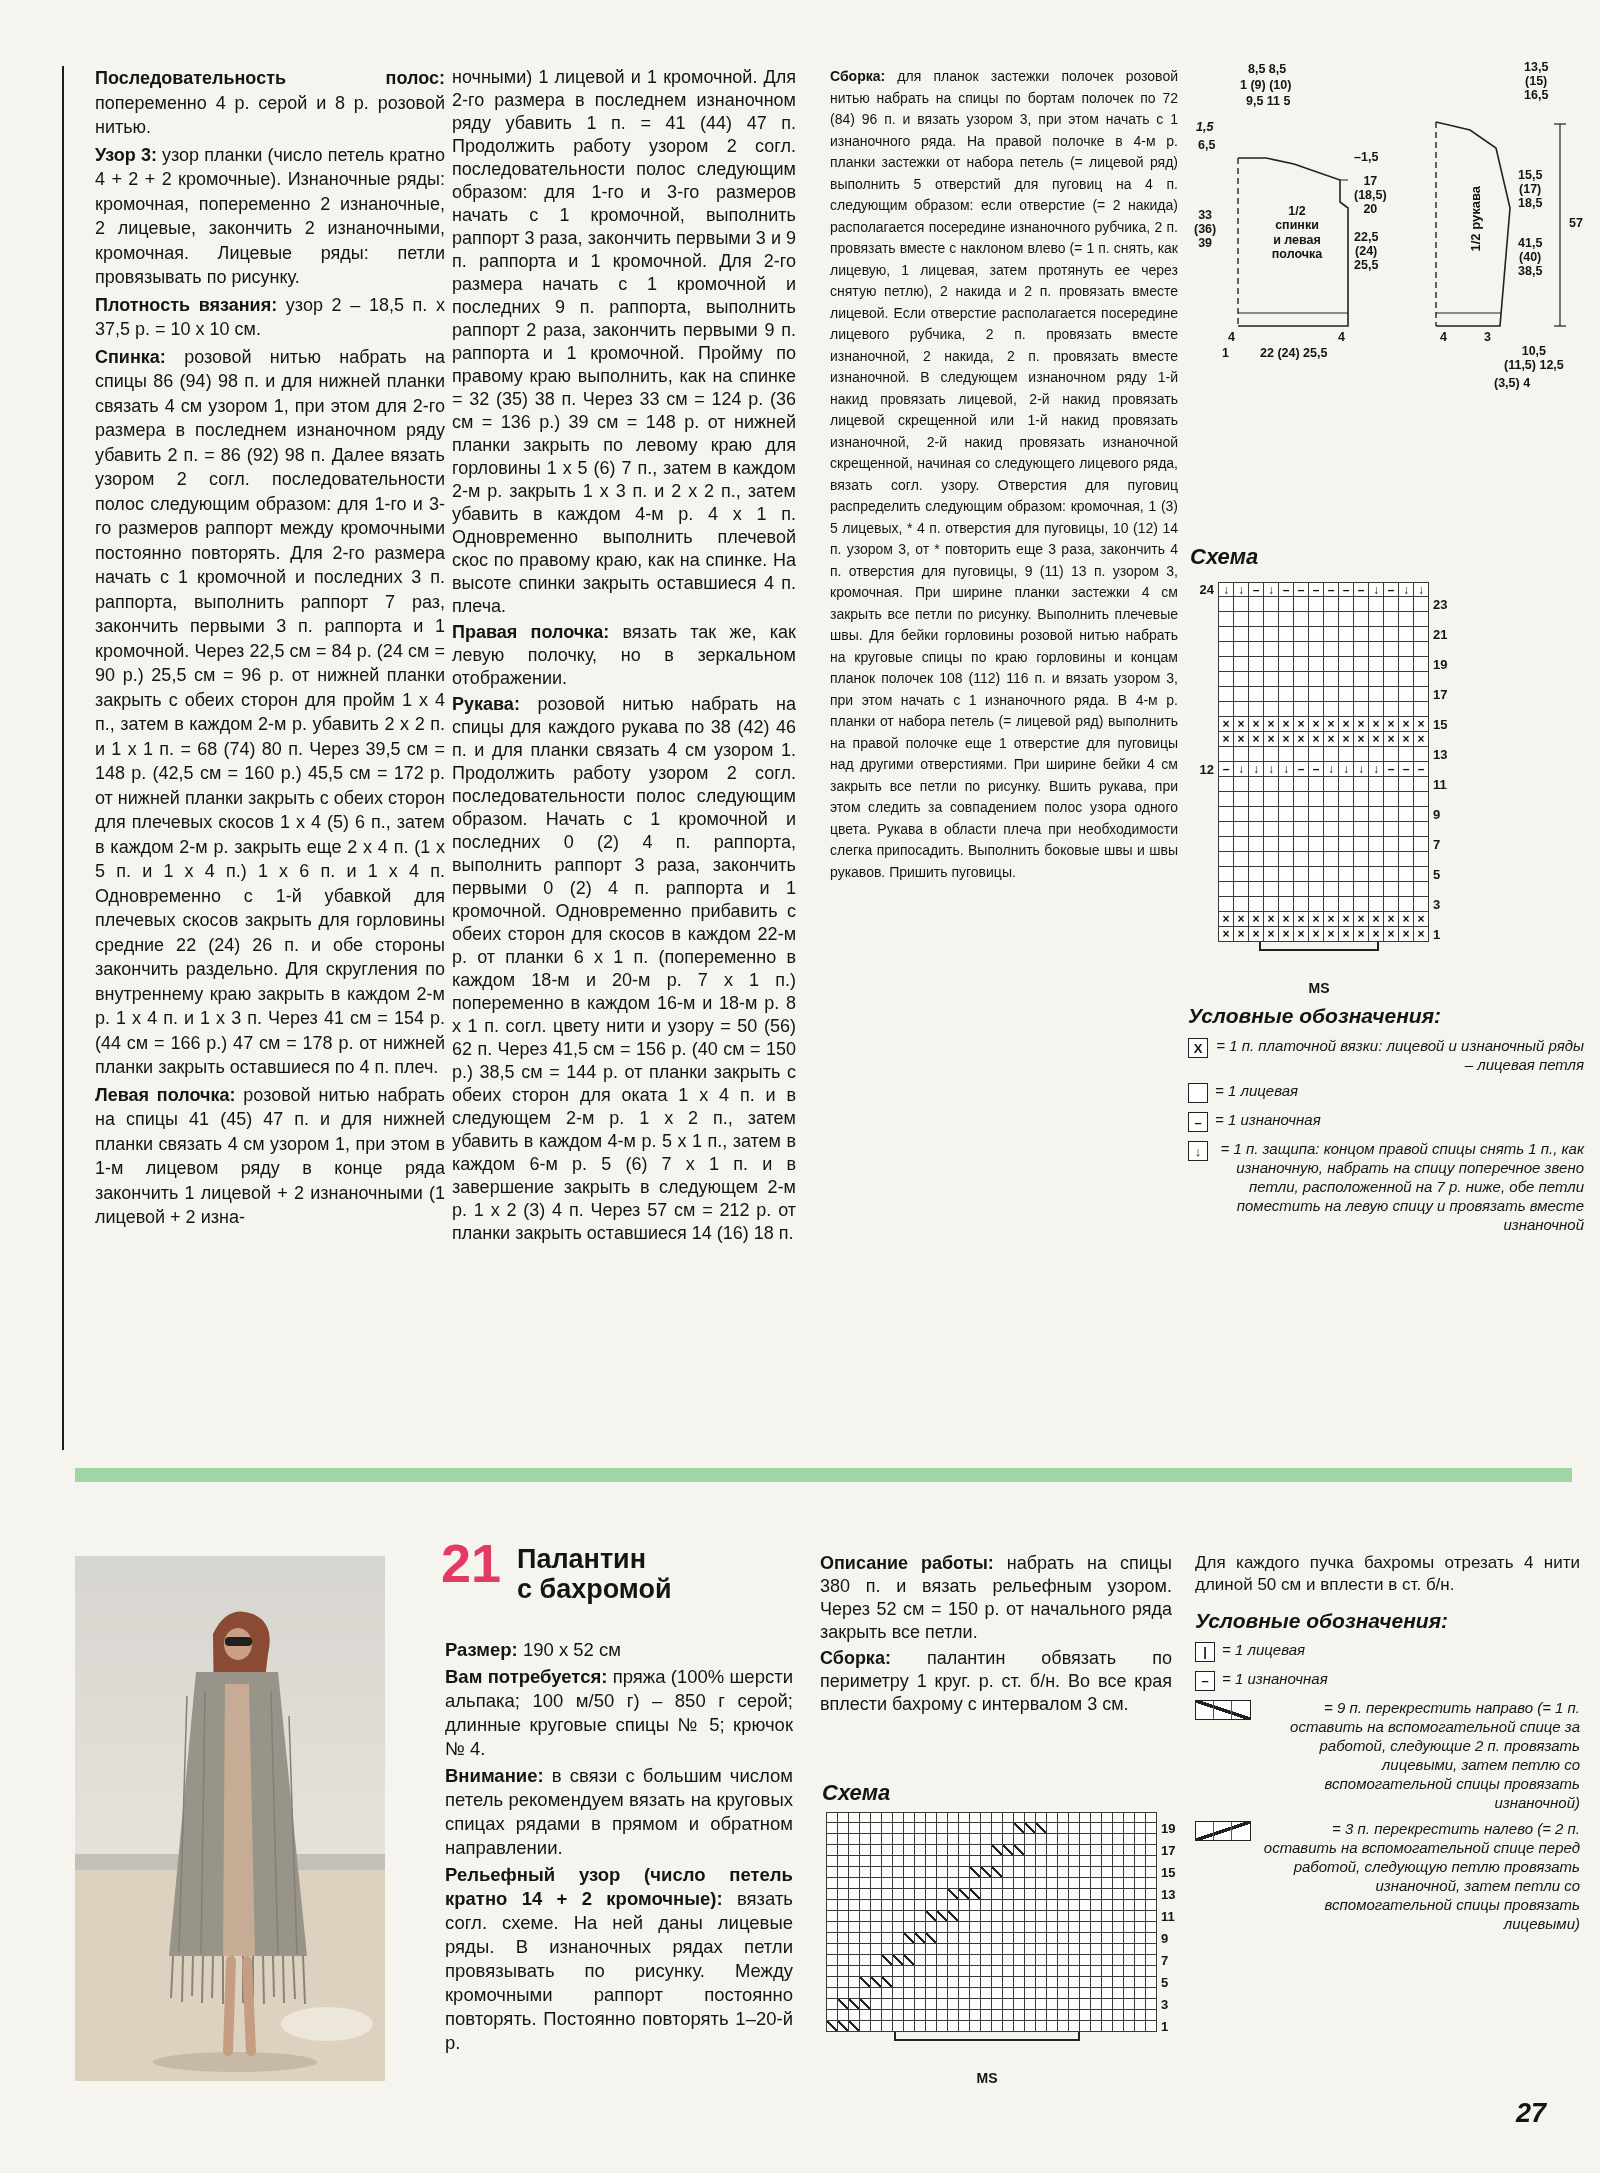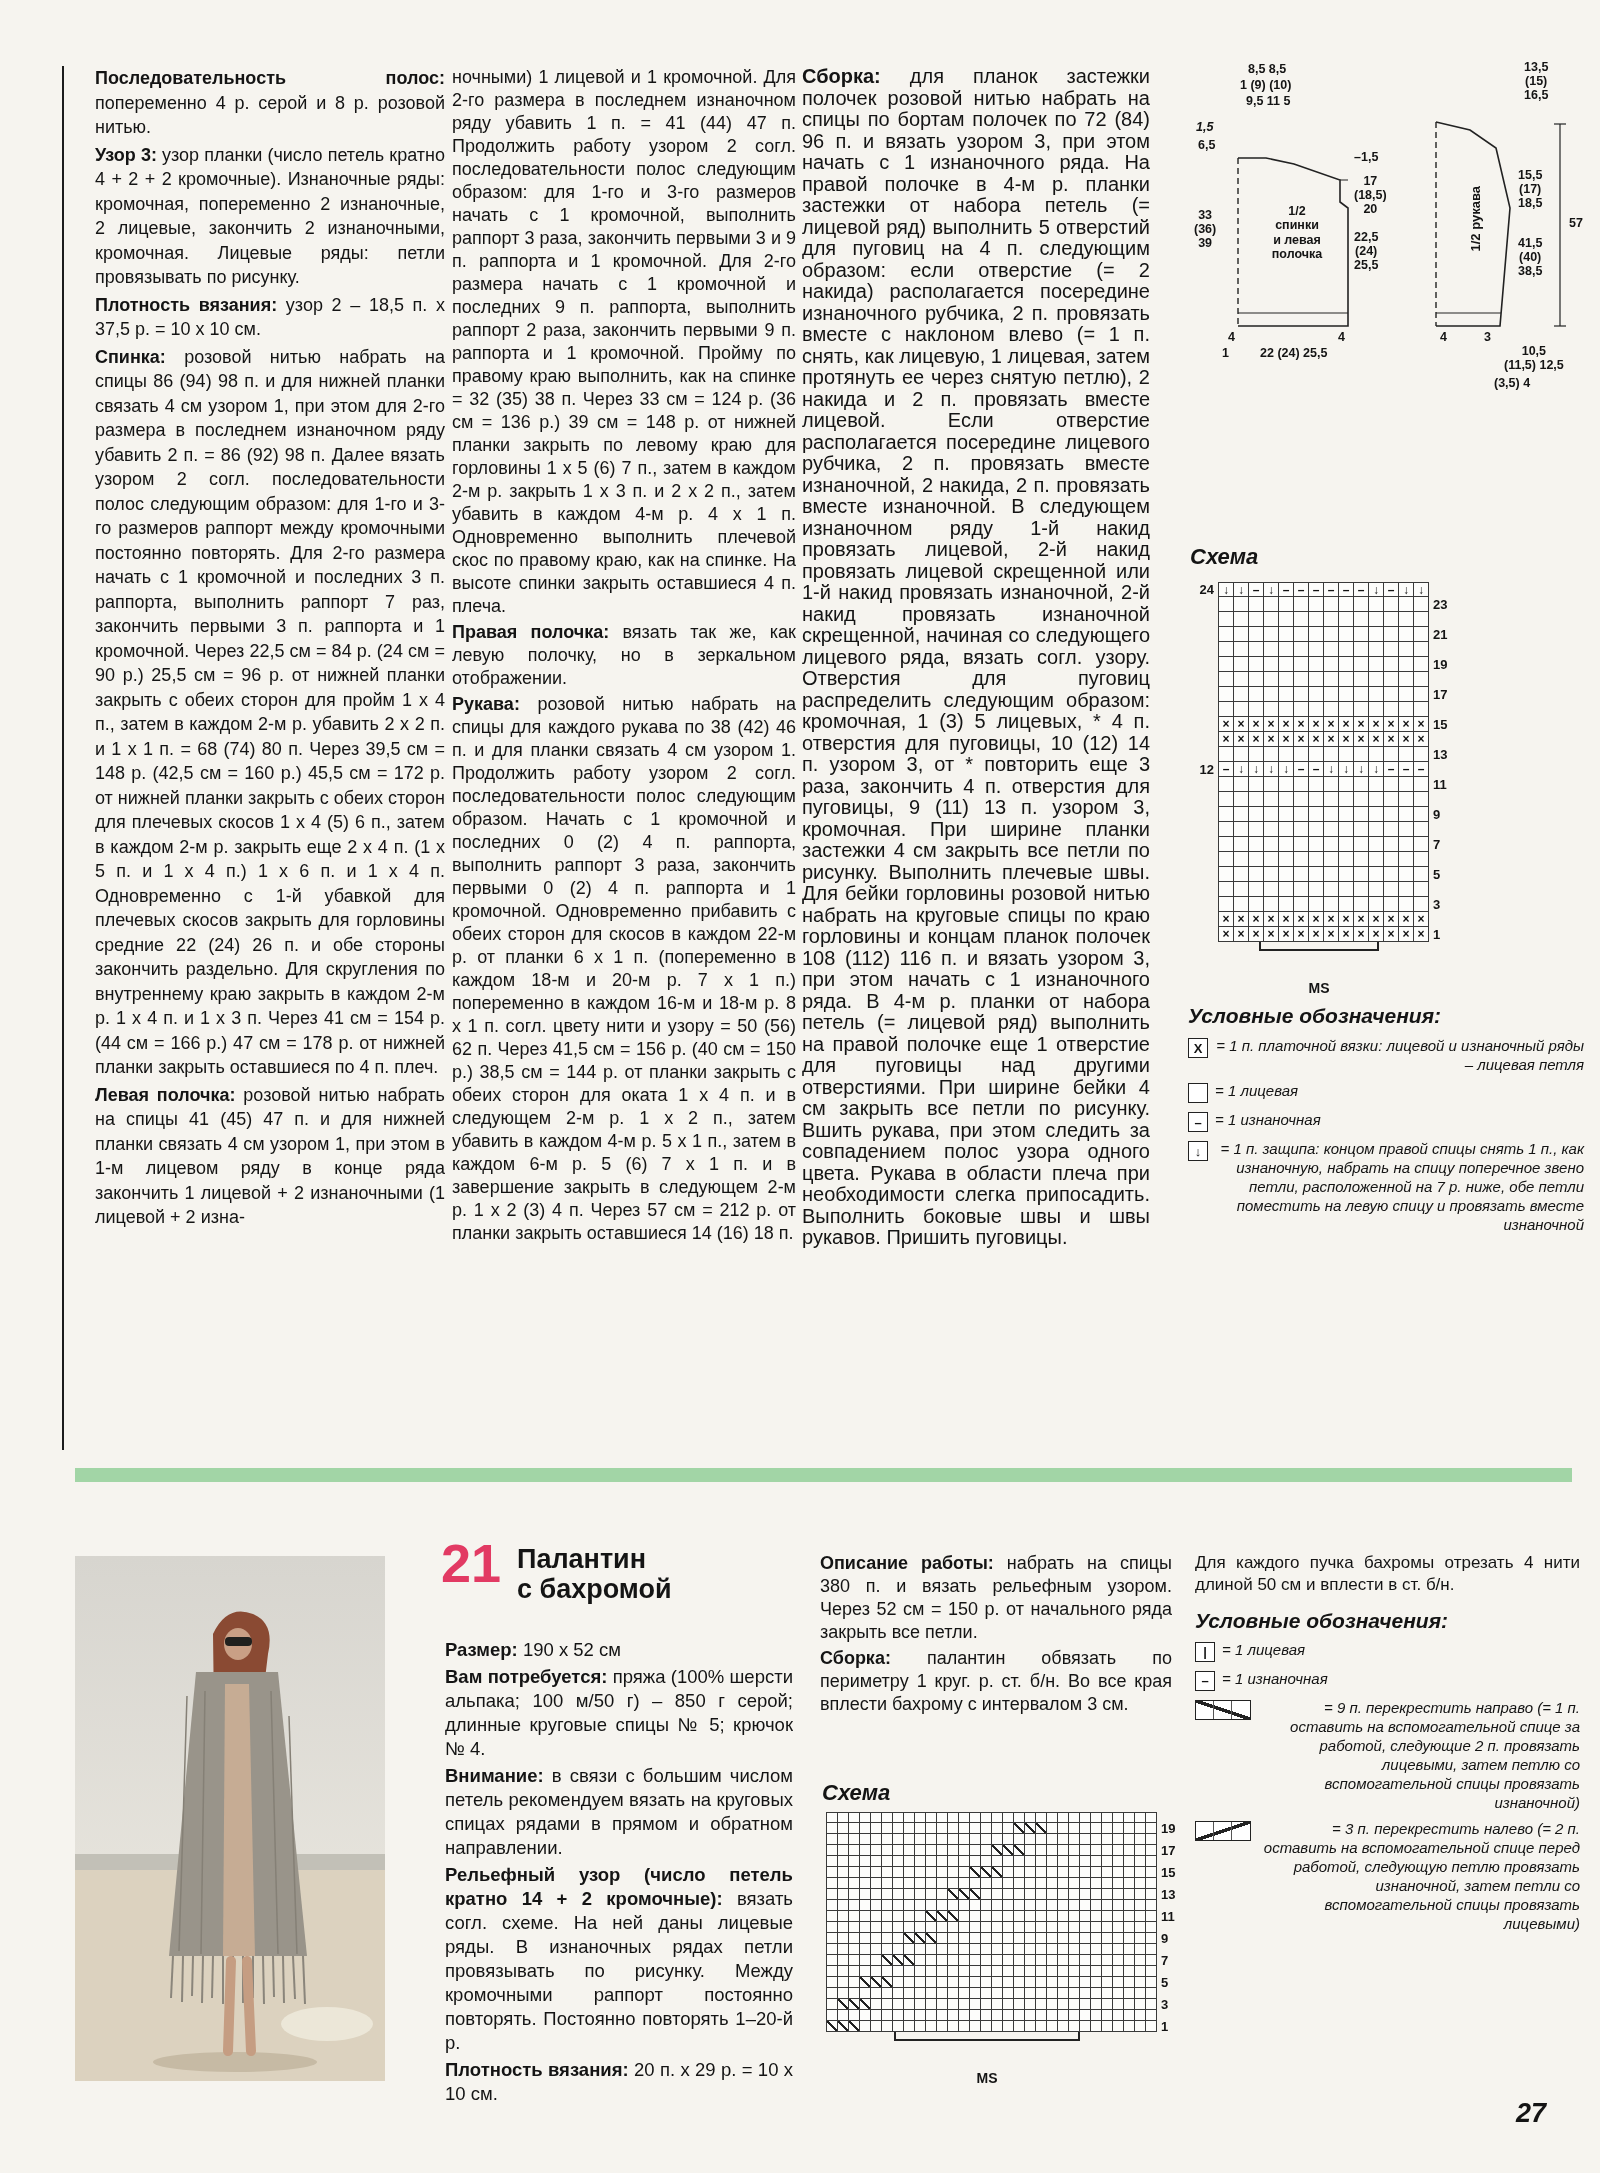--- a/index.html
+++ b/index.html
@@ -9,21 +9,21 @@
     font-family:"Liberation Sans","DejaVu Sans",sans-serif;
   }
   .abs{position:absolute;}
   
   .tcol{position:absolute;text-align:justify;overflow:hidden;}
   .tcol p{margin:0 0 3px 0;}
   .lead{font-weight:bold;}
   .lead:not(:empty)::after{content:" ";}
   #col1{left:95px;top:66px;width:350px;height:1384px;font-size:18px;line-height:24.5px;}
   #col2{left:452px;top:66px;width:344px;height:1384px;font-size:18px;line-height:23px;}
-  #col3{left:802px;top:66px;width:348px;height:1384px;font-size:20px;line-height:21.5px;}
+  #col3{left:830px;top:66px;width:348px;height:1384px;font-size:14px;line-height:21.5px;}
   #left-rule{left:62px;top:66px;width:2px;height:1384px;background:#1c1c1c;}
   
   #schematic{left:1188px;top:58px;width:404px;height:400px;}
   .mlab{position:absolute;font-size:12.5px;line-height:1.12;white-space:pre-line;text-align:center;font-weight:bold;}
   .vlab{position:absolute;writing-mode:vertical-rl;transform:rotate(180deg);font-size:13px;font-weight:bold;}
   .pname{position:absolute;font-size:12.5px;line-height:1.15;text-align:center;white-space:pre-line;font-weight:bold;}
   
   .chart{position:absolute;}
   .chart-title{position:absolute;font-style:italic;font-weight:bold;font-size:22px;}
   .crow{display:flex;height:var(--cs);}
@@ -714,21 +714,20 @@
 <div id="pat-title" class="abs">
   <div>Палантин</div>
   <div>с бахромой</div>
 </div>
 
 <div id="bcol1" class="tcol" style="position:absolute;">
   <p><span class="lead">Размер:</span><span>190 х 52 см</span></p>
   <p><span class="lead">Вам потребуется:</span><span>пряжа (100% шерсти альпака; 100 м/50 г) – 850 г серой; длинные круговые спицы № 5; крючок № 4.</span></p>
   <p><span class="lead">Внимание:</span><span>в связи с большим числом петель рекомендуем вязать на круговых спицах рядами в прямом и обратном направлении.</span></p>
   <p><span class="lead">Рельефный узор (число петель кратно 14 + 2 кромочные):</span><span>вязать согл. схеме. На ней даны лицевые ряды. В изнаночных рядах петли провязывать по рисунку. Между кромочными раппорт постоянно повторять. Постоянно повторять 1–20-й р.</span></p>
-  <p><span class="lead">Плотность вязания:</span><span>20 п. х 29 р. = 10 х 10 см.</span></p>
 </div>
 
 <div id="bcol2" class="tcol" style="position:absolute;">
   <p><span class="lead">Описание работы:</span><span>набрать на спицы 380 п. и вязать рельефным узором. Через 52 см = 150 р. от начального ряда закрыть все петли.</span></p>
   <p><span class="lead">Сборка:</span><span>палантин обвязать по периметру 1 круг. р. ст. б/н. Во все края вплести бахрому с интервалом 3 см.</span></p>
 </div>
 
 <div id="chart2-title" class="chart-title abs">Схема</div>
 <div id="chart2-block" class="chart">
   <div id="chart2-grid">

